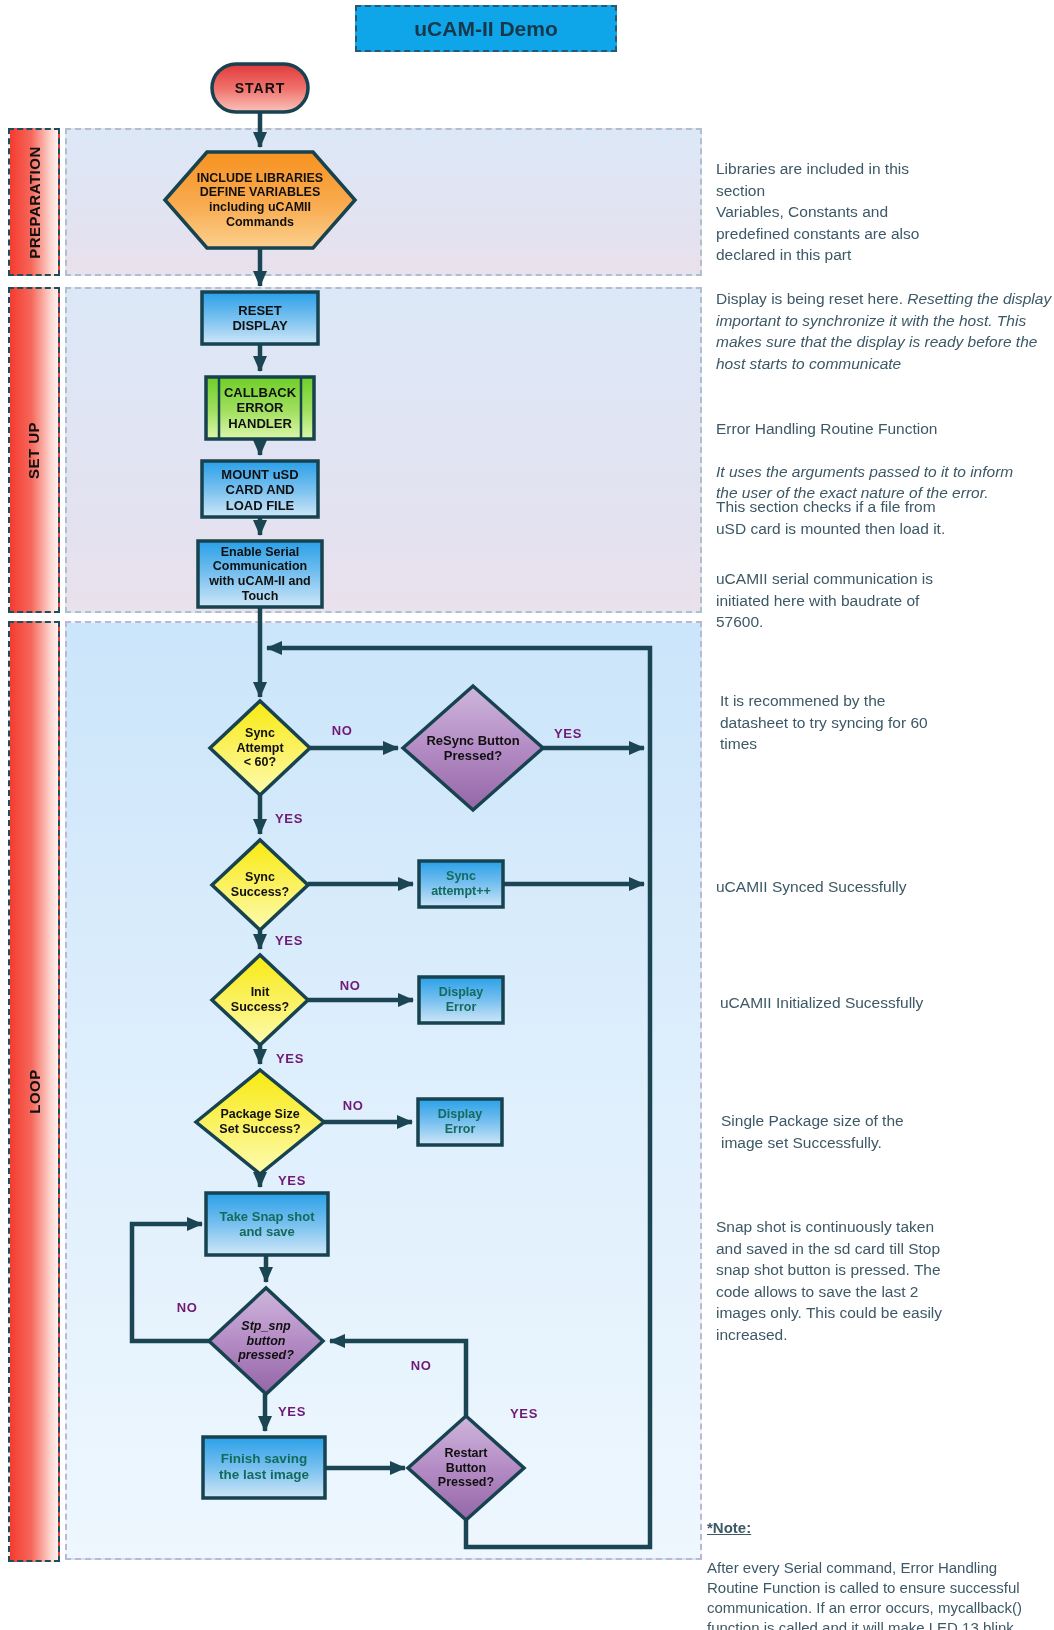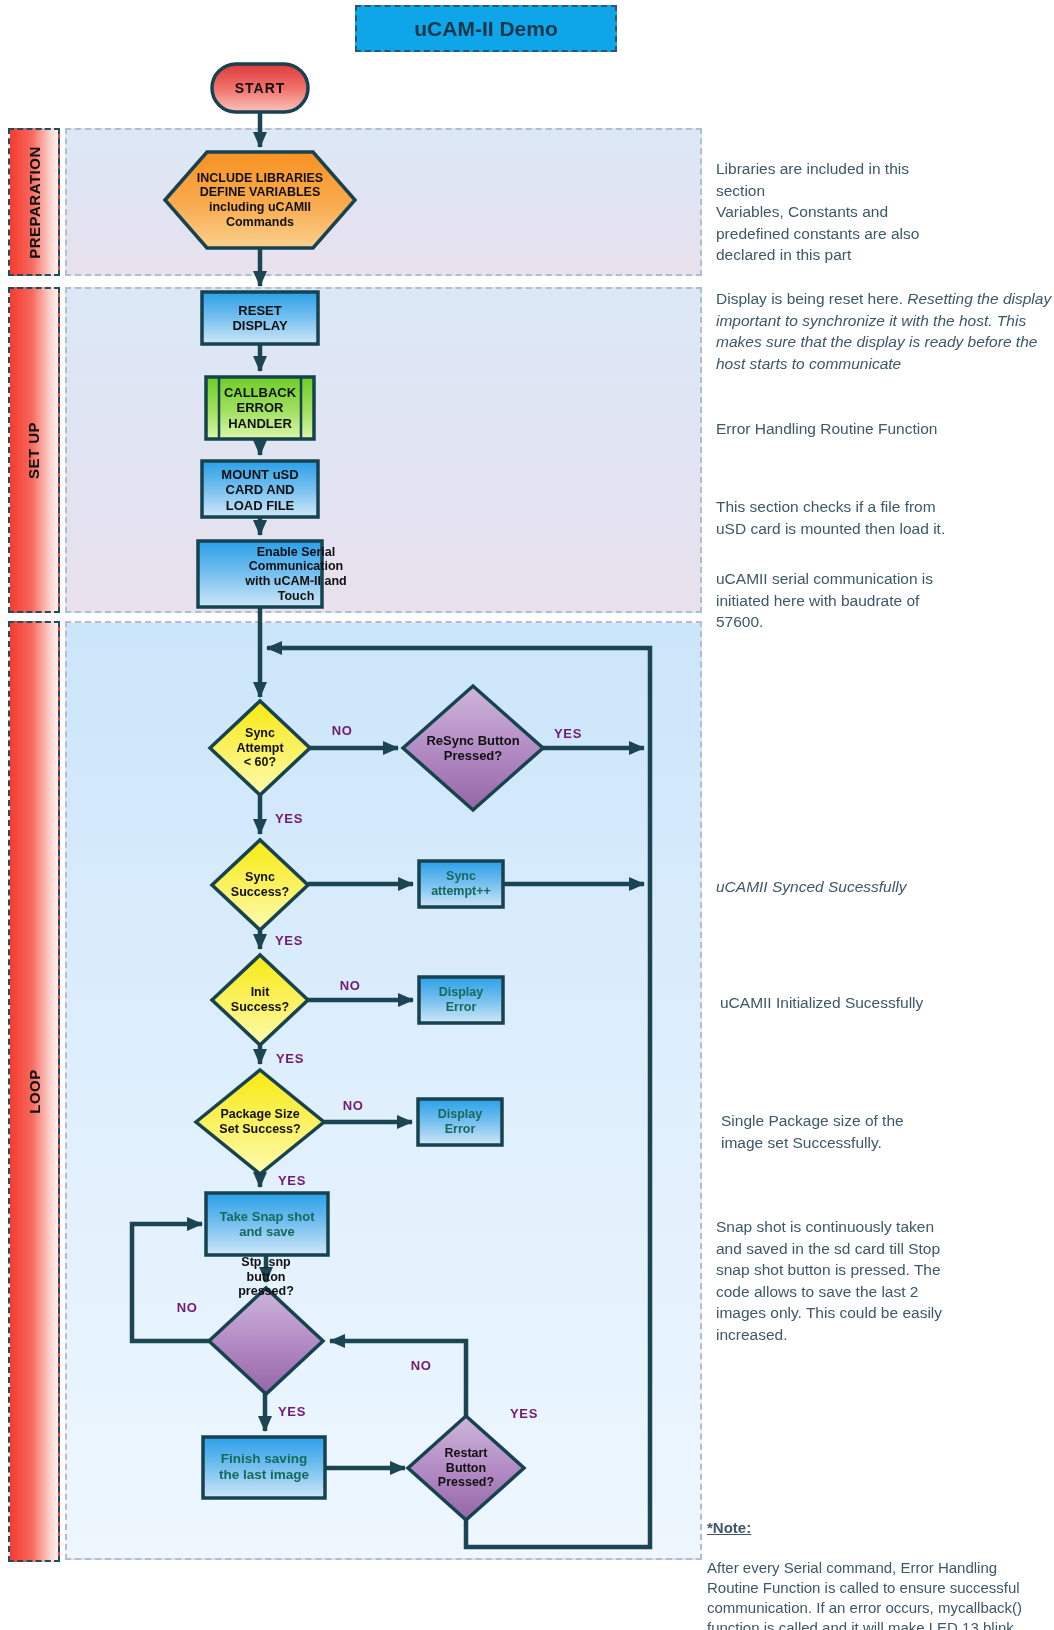--- a/index.html
+++ b/index.html
@@ -154,21 +154,21 @@
 including uCAMII
 Commands</div>
   <div class="nlabel" style="left:202px;top:292px;width:116px;height:52px;font-size:13px;">RESET
 DISPLAY</div>
   <div class="nlabel" style="left:206px;top:377px;width:108px;height:62px;font-size:13px;">CALLBACK
 ERROR
 HANDLER</div>
   <div class="nlabel" style="left:202px;top:461px;width:116px;height:58px;font-size:13px;">MOUNT uSD
 CARD AND
 LOAD FILE</div>
-  <div class="nlabel" style="left:198px;top:541px;width:124px;height:66px;font-size:12.5px;margin-left:36px;">Enable Serial
+  <div class="nlabel" style="left:198px;top:541px;width:124px;height:66px;font-size:12.5px;">Enable Serial
 Communication
 with uCAM-II and
 Touch</div>
   <div class="nlabel" style="left:210px;top:701px;width:100px;height:94px;font-size:12.5px;">Sync
 Attempt
 &lt; 60?</div>
   <div class="nlabel" style="left:403px;top:686px;width:140px;height:124px;font-size:13px;text-align:center;">ReSync Button
 Pressed?</div>
   <div class="nlabel" style="left:212px;top:840px;width:96px;height:90px;font-size:12.5px;">Sync
 Success?</div>
@@ -177,21 +177,21 @@
   <div class="nlabel" style="left:212px;top:955px;width:96px;height:90px;font-size:12.5px;">Init
 Success?</div>
   <div class="nlabel teal" style="left:419px;top:977px;width:84px;height:46px;font-size:12.5px;">Display
 Error</div>
   <div class="nlabel" style="left:196px;top:1070px;width:128px;height:104px;font-size:12.5px;">Package Size
 Set Success?</div>
   <div class="nlabel teal" style="left:418px;top:1099px;width:84px;height:46px;font-size:12.5px;">Display
 Error</div>
   <div class="nlabel teal" style="left:206px;top:1193px;width:122px;height:62px;font-size:13px;">Take Snap shot
 and save</div>
-  <div class="nlabel" style="left:209px;top:1224px;width:114px;height:106px;font-size:12.5px;">Stp_snp
+  <div class="nlabel" style="left:209px;top:1288px;width:114px;height:106px;font-size:12.5px;font-style:italic;">Stp_snp
 button
 pressed?</div>
   <div class="nlabel teal" style="left:203px;top:1437px;width:122px;height:59px;font-size:13.5px;">Finish saving
 the last image</div>
   <div class="nlabel" style="left:408px;top:1416px;width:116px;height:104px;font-size:12.5px;">Restart
 Button
 Pressed?</div>
 
   <div class="elabel" style="left:342px;top:730px;">NO</div>
   <div class="elabel" style="left:568px;top:733px;">YES</div>
@@ -211,28 +211,33 @@
 Variables, Constants and
 predefined constants are also
 declared in this part</div>
 
   <div class="ann" style="left:716px;top:288px;width:352px;white-space:normal;">
     <span>Display is being reset here. </span><span class="it">Resetting the display is important to synchronize it with the host. This makes sure that the display is ready before the host starts to communicate</span>
   </div>
 
   <div class="ann" style="left:716px;top:396px;width:330px;">
     <div>Error Handling Routine Function</div>
+    <div class="it">It uses the arguments passed to it to inform
+the user of the exact nature of the error.</div>
   </div>
 
   <div class="ann" style="left:716px;top:496px;width:320px;">This section checks if a file from
 uSD card is mounted then load it.</div>
   <div class="ann" style="left:716px;top:568px;width:300px;">uCAMII serial communication is
 initiated here with baudrate of
 57600.</div>
-  <div class="ann" style="left:716px;top:876px;width:300px;font-style:italic;">uCAMII Synced Sucessfully</div>
+  <div class="ann" style="left:720px;top:690px;width:280px;">It is recommened by the
+datasheet to try syncing for 60
+times</div>
+  <div class="ann" style="left:716px;top:876px;width:300px;">uCAMII Synced Sucessfully</div>
   <div class="ann" style="left:720px;top:992px;width:300px;">uCAMII Initialized Sucessfully</div>
   <div class="ann" style="left:721px;top:1110px;width:280px;">Single Package size of the
 image set Successfully.</div>
   <div class="ann" style="left:716px;top:1216px;width:310px;">Snap shot is continuously taken
 and saved in the sd card till Stop
 snap shot button is pressed. The
 code allows to save the last 2
 images only. This could be easily
 increased.</div>
 

